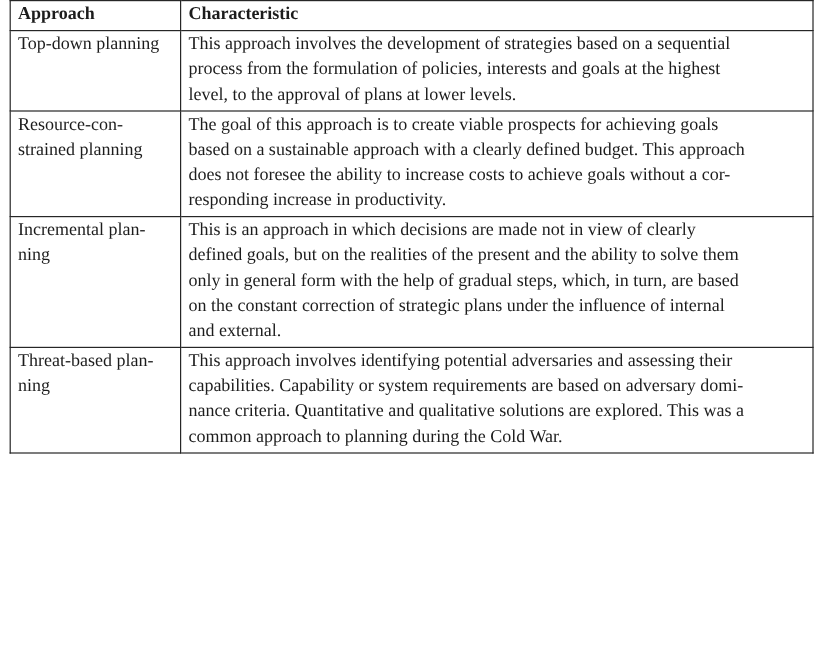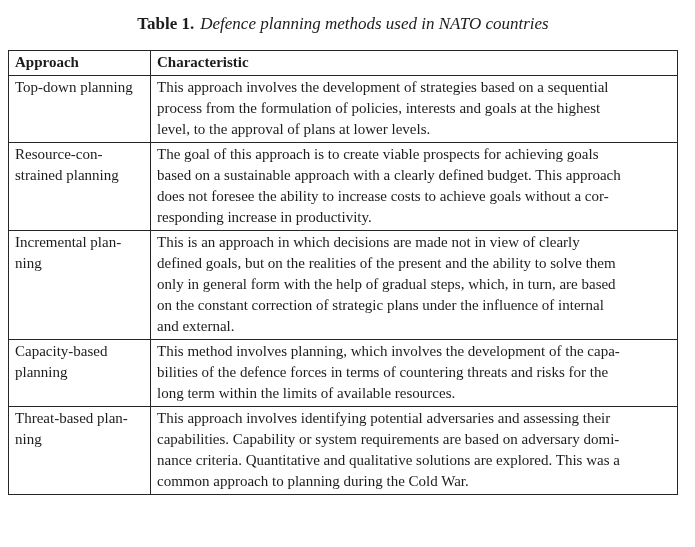--- a/index.html
+++ b/index.html
@@ -45,23 +45,20 @@
     white-space: nowrap;
     margin-top: 48px;
   }
   .col-approach { width: 142px; }
 </style>
 </head>
 <body>
 
 <div class="page">
 
-  <div class="caption">
-    <span class="caption-label">Table 1.</span><span class="caption-text">Defence planning methods used in NATO countries</span>
-  </div>
 
   <table class="defence-table">
     <thead>
       <tr>
         <th class="col-approach">Approach</th>
         <th>Characteristic</th>
       </tr>
     </thead>
     <tbody>
       <tr>
@@ -81,27 +78,20 @@
       <tr>
         <td class="col-approach">Incremental plan-
 ning</td>
         <td>This is an approach in which decisions are made not in view of clearly
 defined goals, but on the realities of the present and the ability to solve them
 only in general form with the help of gradual steps, which, in turn, are based
 on the constant correction of strategic plans under the influence of internal
 and external.</td>
       </tr>
       <tr>
-        <td class="col-approach">Capacity-based
-planning</td>
-        <td>This method involves planning, which involves the development of the capa-
-bilities of the defence forces in terms of countering threats and risks for the
-long term within the limits of available resources.</td>
-      </tr>
-      <tr>
         <td class="col-approach">Threat-based plan-
 ning</td>
         <td>This approach involves identifying potential adversaries and assessing their
 capabilities. Capability or system requirements are based on adversary domi-
 nance criteria. Quantitative and qualitative solutions are explored. This was a
 common approach to planning during the Cold War.</td>
       </tr>
     </tbody>
   </table>
 

